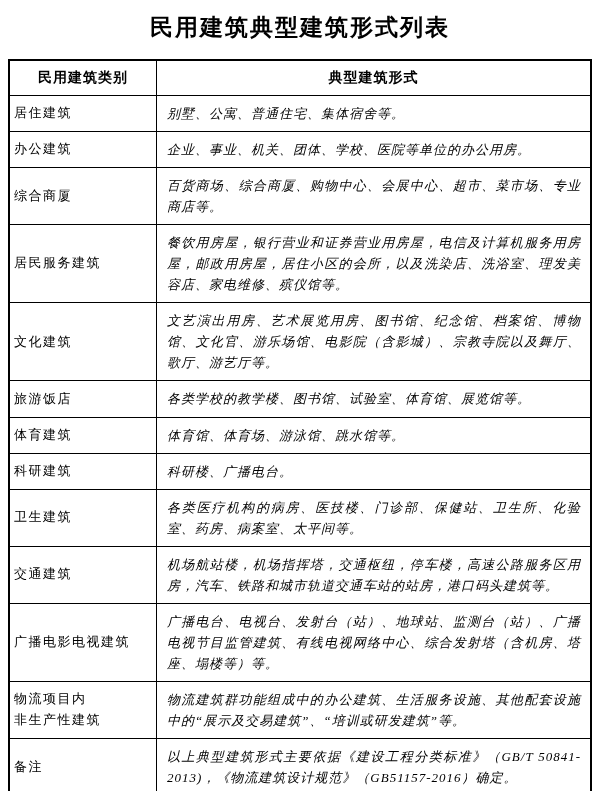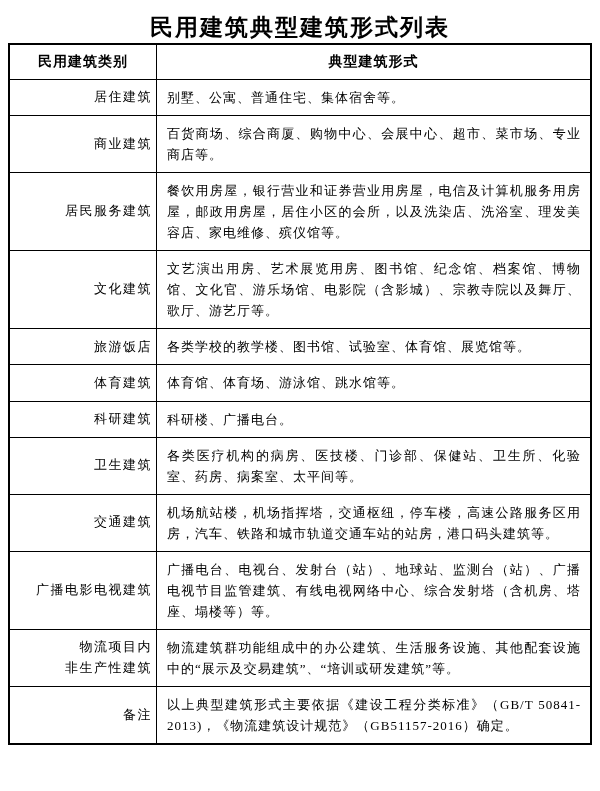--- a/index.html
+++ b/index.html
@@ -12,21 +12,21 @@
   .page {
     width: 600px;
     box-sizing: border-box;
     padding: 6px 8px 6px 8px;
   }
   .doc-title {
     text-align: center;
     font-size: 23px;
     font-weight: bold;
     letter-spacing: 2px;
-    margin: 6px 0 0 0;
+    margin: 6px 0 16px 0;
     font-family: "Liberation Sans", "DejaVu Sans", sans-serif;
   }
   table.building-table {
     border-collapse: collapse;
     width: 584px;
     margin: 0 auto;
     border: 2px solid #000;
     table-layout: fixed;
   }
   table.building-table th,
@@ -36,33 +36,34 @@
   }
   th.col-category { width: 138px; }
   th {
     font-size: 14px;
     font-weight: bold;
     letter-spacing: 1px;
     padding: 8px 4px;
     text-align: center;
   }
   td.cat {
-    text-align: right;
+    text-align: left;
     font-size: 13px;
     letter-spacing: 1.5px;
     padding: 7px 4px;
     white-space: pre-line;
     line-height: 1.6;
   }
   td.forms {
     font-size: 13px;
     letter-spacing: 1px;
     padding: 7px 9px 7px 10px;
     line-height: 1.62;
     text-align: justify;
+    font-style: italic;
   }
 </style>
 </head>
 <body>
 
 <div class="page">
 
   <h1 class="doc-title">民用建筑典型建筑形式列表</h1>
 
   <table class="building-table">
@@ -71,24 +72,28 @@
         <th class="col-category">民用建筑类别</th>
         <th class="col-forms">典型建筑形式</th>
       </tr>
     </thead>
     <tbody id="table-body">
     <tr>
       <td class="cat">居住建筑</td>
       <td class="forms">别墅、公寓、普通住宅、集体宿舍等。</td>
     </tr>
 
+    <tr>
+      <td class="cat">办公建筑</td>
+      <td class="forms">企业、事业、机关、团体、学校、医院等单位的办公用房。</td>
+    </tr>
 
 
     <tr>
-      <td class="cat">商业建筑</td>
+      <td class="cat">综合商厦</td>
       <td class="forms">百货商场、综合商厦、购物中心、会展中心、超市、菜市场、专业商店等。</td>
     </tr>
 
     <tr>
       <td class="cat">居民服务建筑</td>
       <td class="forms">餐饮用房屋，银行营业和证券营业用房屋，电信及计算机服务用房屋，邮政用房屋，居住小区的会所，以及洗染店、洗浴室、理发美容店、家电维修、殡仪馆等。</td>
     </tr>
 
     <tr>
       <td class="cat">文化建筑</td>

